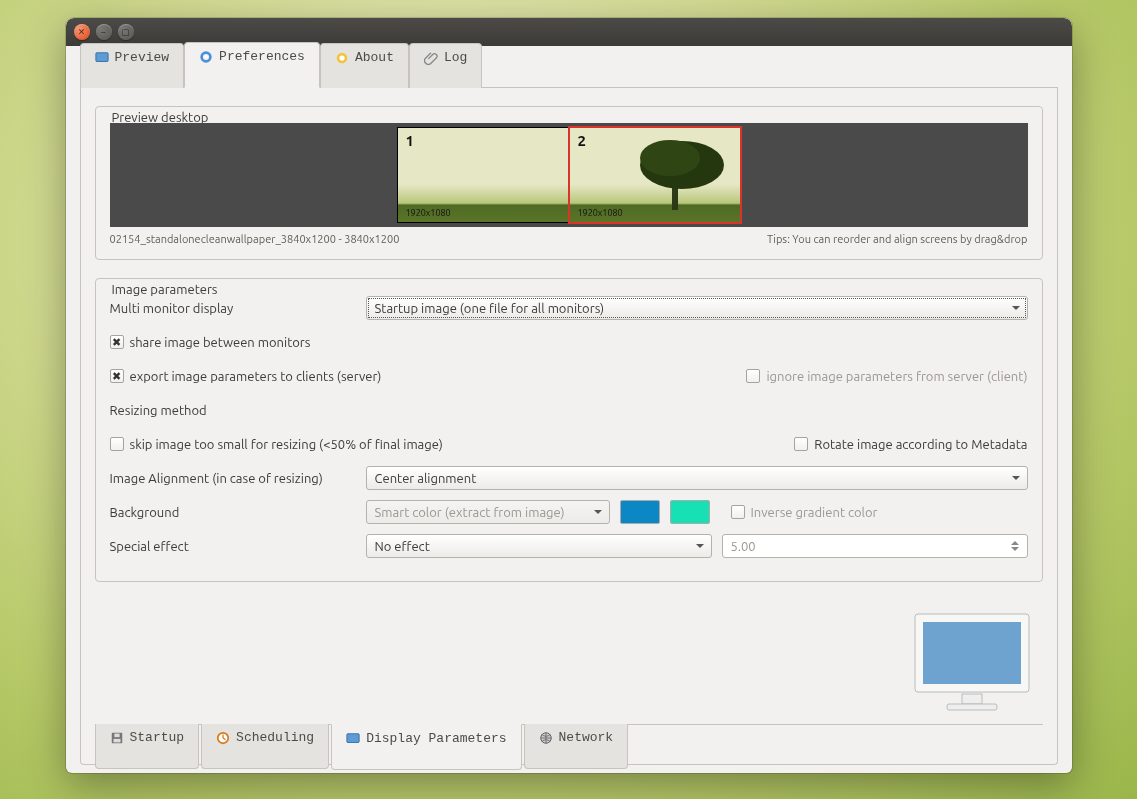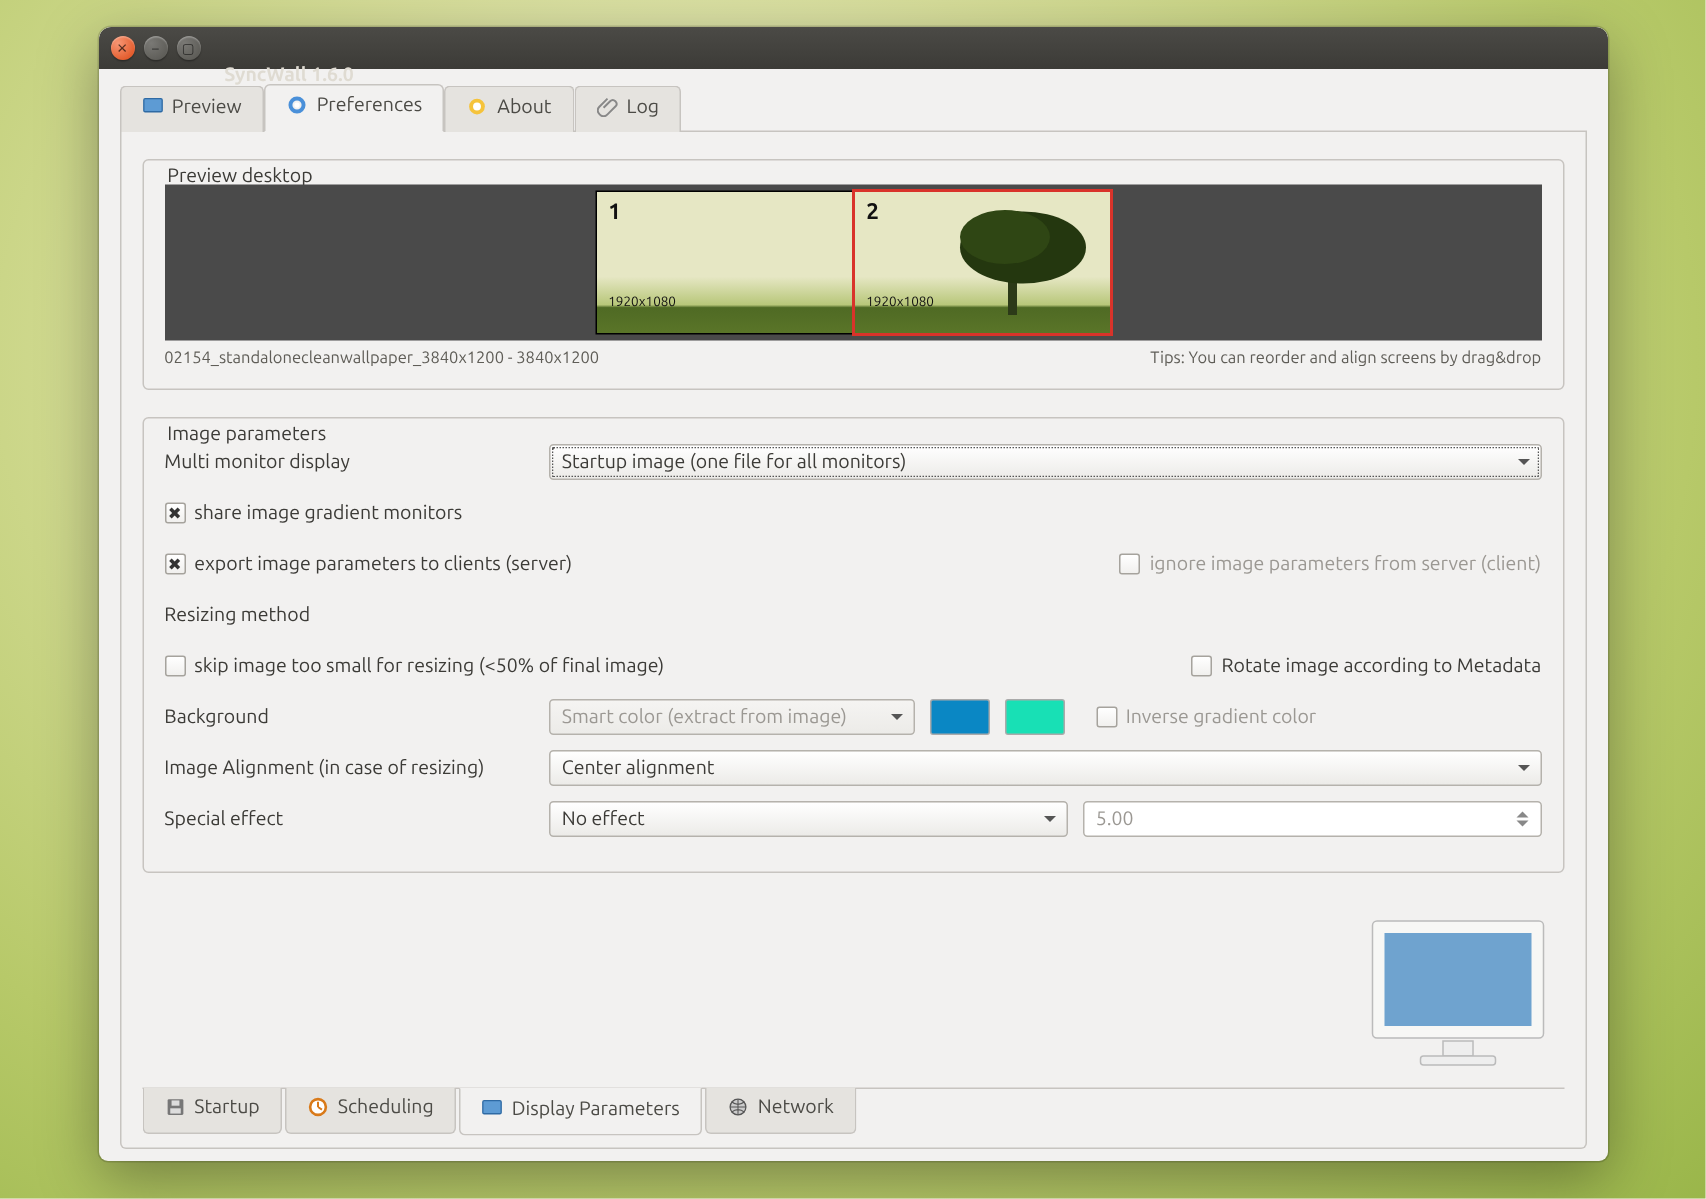--- a/index.html
+++ b/index.html
@@ -32,26 +32,26 @@
   .tb-min   { background: radial-gradient(circle at 30% 30%, #7a7975, #55544f); }
   .tb-max   { background: radial-gradient(circle at 30% 30%, #7a7975, #55544f); }
   .tb-title { color: #dfdbd2; font-weight: bold; font-size: 13px; margin-left: 10px; margin-top: 36px; }
 
   .content { padding: 12px 14px 8px; }
 
   
   .tabs-top { display:flex; gap:0; border-bottom: 1px solid #c7c4c0; height: 30px; align-items: flex-end; position: relative; }
   .tab {
     display:flex; align-items:center; gap:6px;
-    padding: 6px 14px 10px;
+    padding: 6px 14px 23px;
     background: linear-gradient(#f7f6f5, #ecebe8);
     border: 1px solid #c7c4c0; border-bottom: none;
     border-radius: 4px 4px 0 0;
     color: #4c4b46; cursor: default;
-    position: relative; top: 1px;
+    position: relative; top: 1px; font-family: Liberation Mono, monospace;
   }
   .tab.inactive { background: #e5e3df; }
   .tab.active { background: #f2f1f0; border-bottom: 1px solid #f2f1f0; z-index: 2; }
   .tab .ico { width:14px; height:14px; display:inline-block; }
 
   .panel {
     border: 1px solid #c7c4c0; border-top: none;
     border-radius: 0 0 4px 4px;
     padding: 18px 14px 10px;
     background: #f2f1f0;
@@ -77,21 +77,21 @@
   }
   .screen {
     position: relative; height: 96px;
     border: 1px solid #000;
     display:flex; align-items:flex-end;
     background: linear-gradient(#e6e7c4 0%, #e6e7c4 60%, #b8c77a 80%, #4f6a24 82%, #5a7528 100%);
     overflow:hidden;
   }
   .screen.sel { outline: 2px solid #d9332a; outline-offset: -1px; }
   .sc-label { position:absolute; top:4px; left:8px; font-weight:bold; font-size:15px; color:#111; }
-  .sc-res { position:absolute; bottom:16px; left:8px; font-size:9px; color:#111; }
+  .sc-res { position:absolute; bottom:4px; left:8px; font-size:9px; color:#111; }
   .tree-shape { position:absolute; bottom:12px; left:50px; }
   .preview-footer { display:flex; justify-content:space-between; margin-top:6px; font-size:11px; color:#5f5d57; }
 
   
   .row { display:flex; align-items:center; margin-bottom: 8px; gap: 10px; min-height: 26px; }
   .row .lbl { width: 246px; flex: 0 0 246px; }
   .combo {
     flex: 1; height: 24px;
     border: 1px solid #b5b2ac; border-radius: 3px;
     background: linear-gradient(#ffffff, #ecebe8);
@@ -212,21 +212,21 @@
         <div class="row">
           <div class="lbl">Multi monitor display</div>
           <div class="combo focus">
             <span>Startup image (one file for all monitors)</span>
           </div>
         </div>
 
         <div class="row" style="gap:40px">
           <div class="check-wrap">
             <span class="chk">✖</span>
-            <span>share image gradient monitors</span>
+            <span>share image between monitors</span>
           </div>
         </div>
 
         <div class="row" style="justify-content:space-between">
           <div class="check-wrap">
             <span class="chk">✖</span>
             <span>export image parameters to clients (server)</span>
           </div>
           <div class="check-wrap disabled">
             <span class="chk"></span>
@@ -239,40 +239,40 @@
         </div>
 
         <div class="row" style="justify-content:space-between">
           <div class="check-wrap">
             <span class="chk"></span>
             <span>skip image too small for resizing (&lt;50% of final image)</span>
           </div>
           <div class="check-wrap">
             <span class="chk"></span>
             <span>Rotate image according to Metadata</span>
+          </div>
+        </div>
+
+        <div class="row">
+          <div class="lbl">Image Alignment (in case of resizing)</div>
+          <div class="combo">
+            <span>Center alignment</span>
           </div>
         </div>
 
         <div class="row">
           <div class="lbl">Background</div>
           <div class="combo disabled" style="flex:0 0 244px">
             <span>Smart color (extract from image)</span>
           </div>
           <div class="color-swatch" style="background:#0a87c4"></div>
           <div class="color-swatch" style="background:#18e0b5"></div>
           <div class="check-wrap disabled">
             <span class="chk"></span>
             <span>Inverse gradient color</span>
-          </div>
-        </div>
-
-        <div class="row">
-          <div class="lbl">Image Alignment (in case of resizing)</div>
-          <div class="combo">
-            <span>Center alignment</span>
           </div>
         </div>
 
         <div class="row">
           <div class="lbl">Special effect</div>
           <div class="combo" style="flex:0 0 346px">
             <span>No effect</span>
           </div>
           <div class="spinbox" style="flex:1">
             <span>5.00</span>

